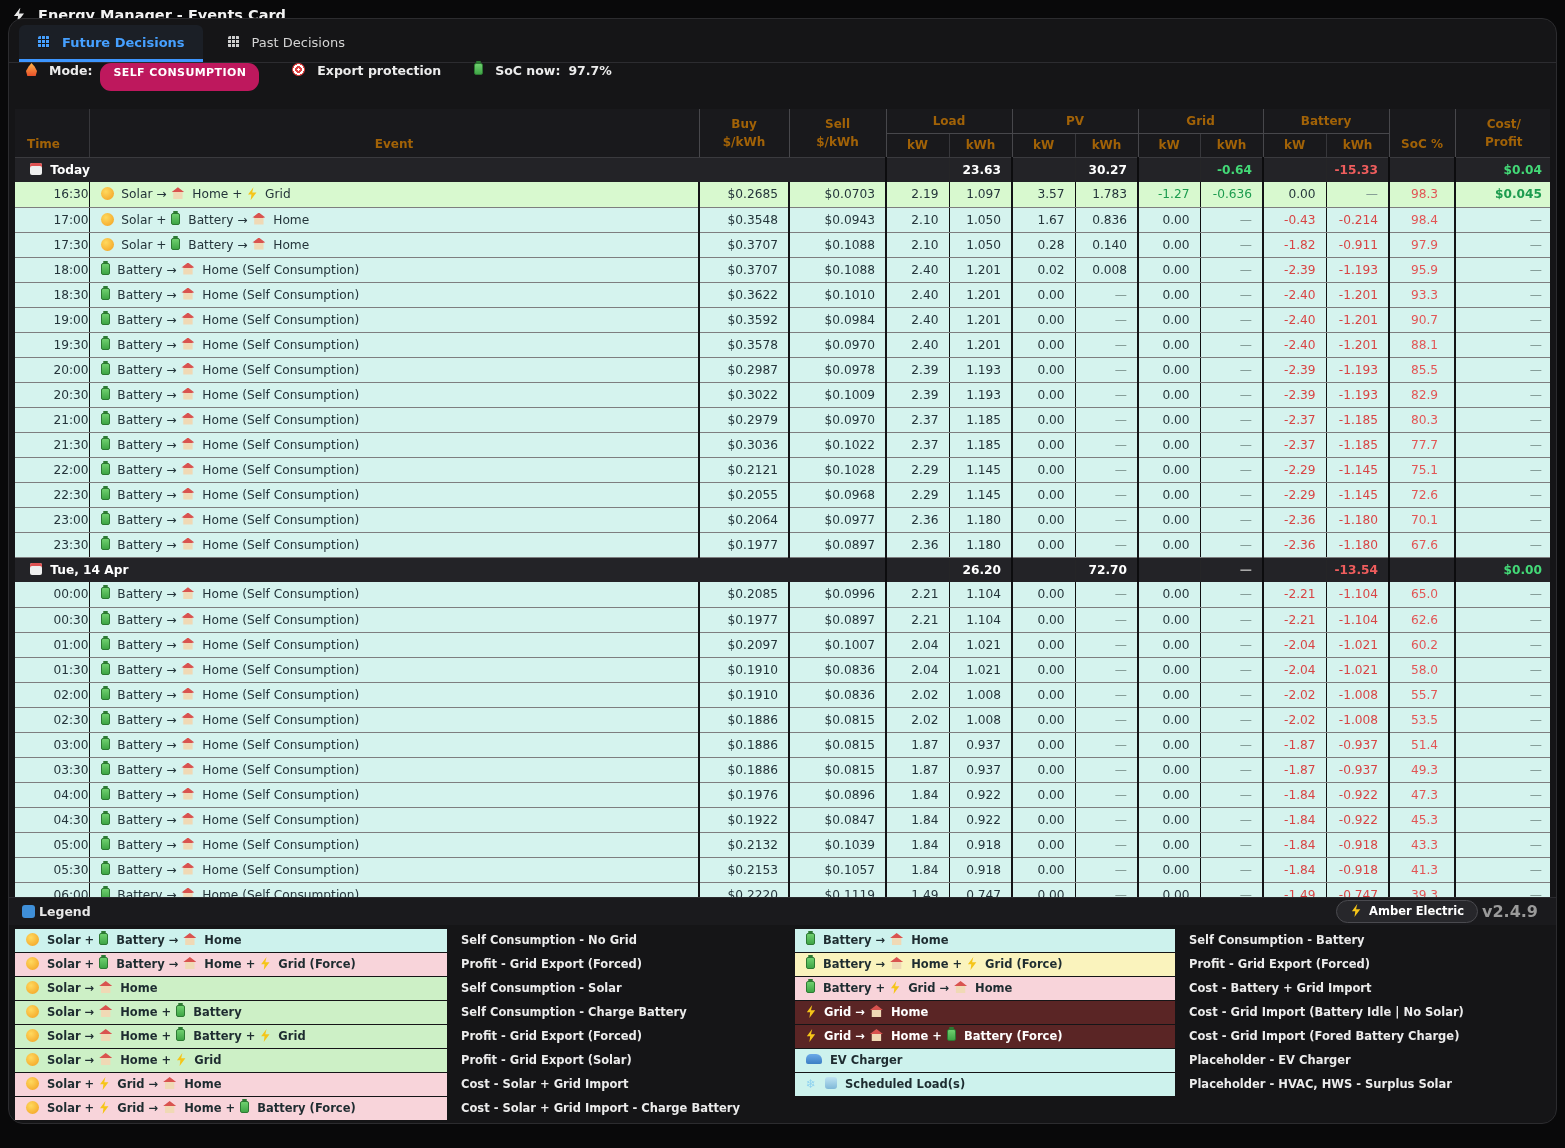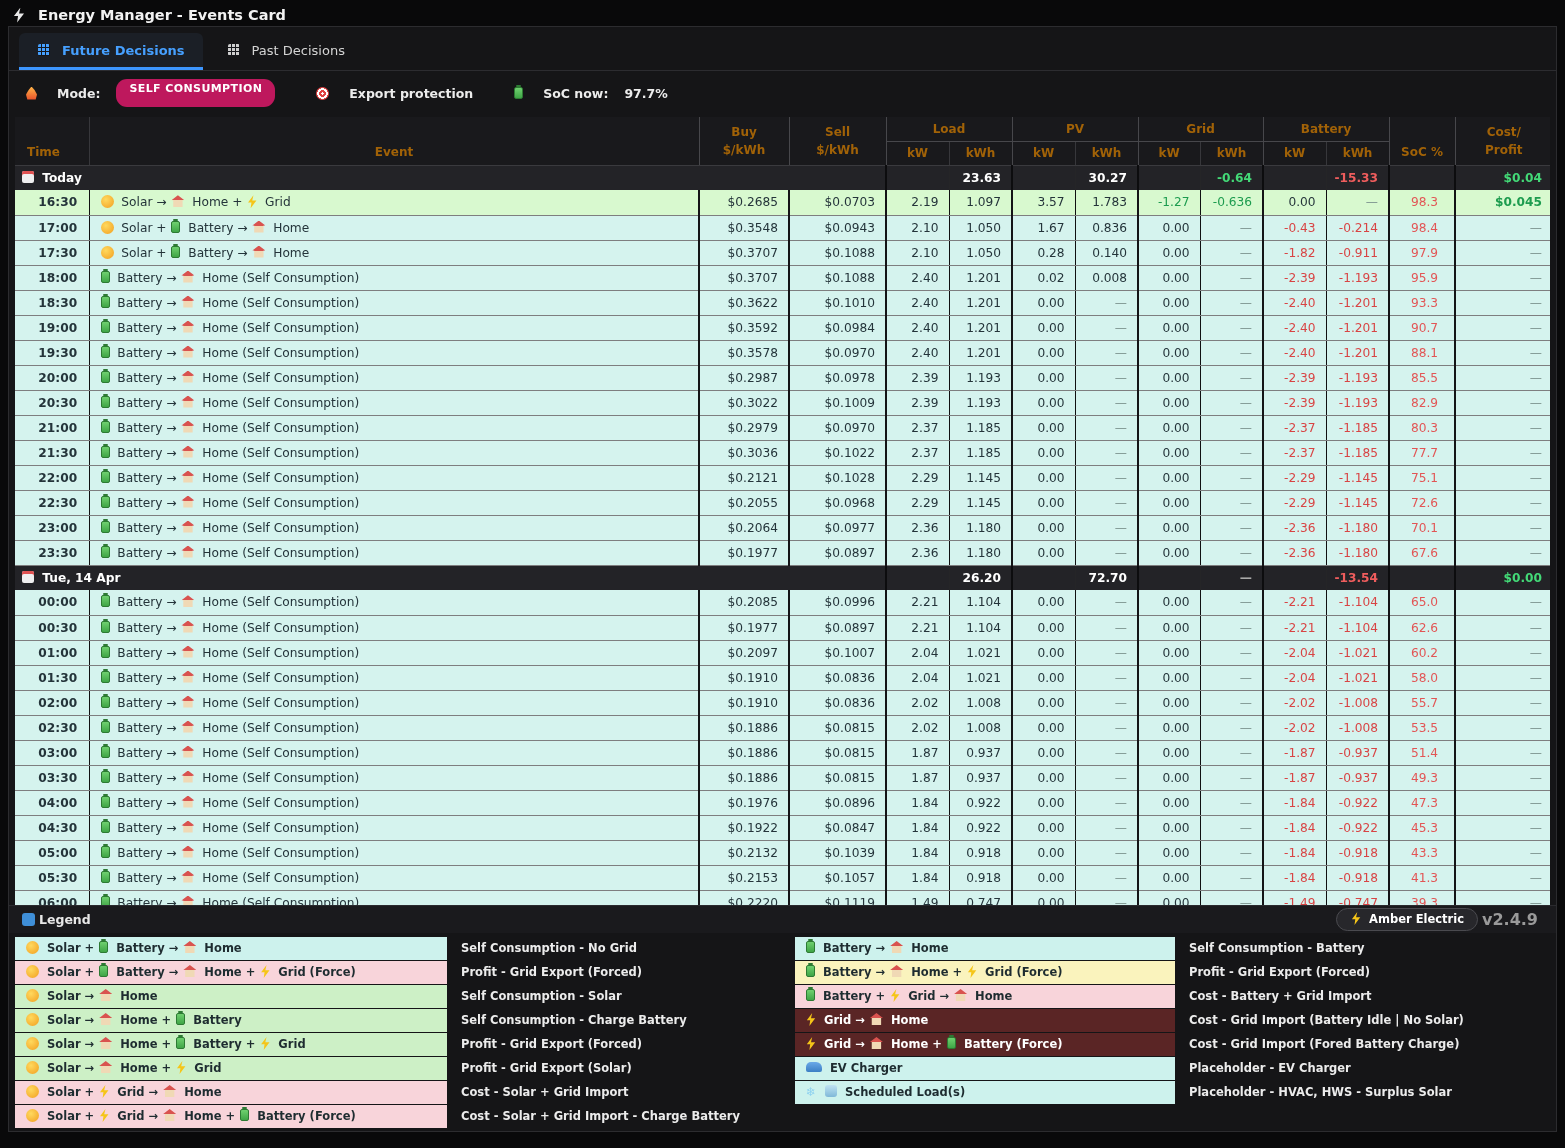--- a/index.html
+++ b/index.html
@@ -3,63 +3,63 @@
 <meta charset="utf-8">
 <style>
 *{box-sizing:border-box;margin:0;padding:0}
 html,body{width:1565px;height:1148px;overflow:hidden}
 body{background:#09090a;font-family:"DejaVu Sans","Liberation Sans",sans-serif;color:#e8e8e8;position:relative}
 
 
 .titlebar{display:flex;align-items:center;gap:9px;padding:6px 12px;height:30px;font-size:14.5px;font-weight:700;color:#f2f2f2}
 
 
-.card{position:absolute;left:8px;top:26px;width:1549px;height:1106px;background:#151517;border:1px solid #2c2c2f;border-radius:0;overflow:hidden;padding-top:6px}
+.card{position:absolute;left:8px;top:18px;width:1549px;height:1106px;background:#151517;border:1px solid #2c2c2f;border-radius:15px;overflow:hidden;padding-top:6px}
 
 
 .tabs{display:flex;align-items:stretch;height:38px;border-bottom:1px solid #2c2c30;padding:0 10px;gap:6px}
 .tab{display:flex;align-items:center;gap:8px;padding:0 18px;font-size:13px;color:#d4d4d4;cursor:pointer;border-bottom:3px solid transparent}
 .tab.active{color:#46a0ff;border-bottom-color:#3d96ff;background:#1b1f26;border-radius:6px 6px 0 0;font-weight:600}
 
 
-.statusbar{display:flex;align-items:center;gap:16px;height:44px;padding:0 16px;font-size:12.5px;font-weight:600;color:#ececec}
+.statusbar{display:flex;align-items:flex-start;gap:8px;height:44px;padding:0 16px;font-size:12.5px;font-weight:600;color:#ececec}
 .pill{background:#be185d;color:#fff;font-size:11px;font-weight:700;letter-spacing:.4px;padding:3px 13px 12px;border-radius:11px;margin-right:24px}
 .mr{margin-right:24px}
 
 
 .table-wrap{margin:2px 6px 0;height:788px;overflow:hidden}
 table{width:1537px;border-collapse:collapse;table-layout:fixed}
 thead th{background:#19191c;color:#a16207;font-size:12px;font-weight:700;height:24px;text-align:center;border-bottom:1px solid #3a3a3e}
 thead th.st{border-left:1px solid #37373b}
 thead th.sd{border-left:1px solid #47474b}
 .h-time{vertical-align:bottom;text-align:left !important;padding:0 0 6px 12px}
 .h-event,.h-soc{vertical-align:bottom;padding-bottom:6px}
 .h-2l{vertical-align:middle}
 .h-2l span{display:block;line-height:1.5}
 .h-grp{border-bottom:1px solid #47474b}
 tbody td{height:25px;font-size:12.2px;color:#24343a;font-weight:500;white-space:nowrap;overflow:hidden}
 tr.r-cyan td{background:#d5f3ee;border-bottom:1px solid rgba(255,255,255,.45)}
 tr.r-current td{background:#d8f9cf;border-bottom:1px solid rgba(255,255,255,.45)}
 tr.group-row td{background:#232327;color:#fff;font-weight:700;font-size:12.2px}
-td.time{text-align:center;padding-left:12px;font-weight:700}
+td.time{text-align:right;padding-left:12px;font-weight:400}
 td.event{text-align:left;padding-left:10px}
 td.num{text-align:right;padding-right:10px}
 td.soc{color:#e25555;padding-right:16px}
 td.pos{color:#1d9c4f}
 td.neg{color:#d84444}
 td.cost{color:#1d9c4f;font-weight:700}
 td.dim{color:#7d938f}
 tbody td.st{border-left:1px solid rgba(0,0,0,.22)}
 tbody td.sd{border-left:2px solid #141417}
 tr.group-row td.st{border-left:1px solid rgba(255,255,255,.07)}
 tr.group-row td.sd{border-left:2px solid #0c0c0e}
 tr.group-row td.dim{color:#a9a9a9}
 tr.group-row td.g-green{color:#43d977}
 tr.group-row td.g-red{color:#ef5d5d}
-.g-label{text-align:left;padding-left:6px}
+.g-label{text-align:left;padding-left:14px}
 
 
 .legend-bar{display:flex;align-items:center;height:28px;padding:0 12px;border-top:1px solid #2a2a2e;background:#1a1a1d;font-size:12.5px;font-weight:700}
 .flex-spacer{flex:1}
 .amber{background:#27272b;border:1px solid #4a4a4f;border-radius:14px;padding:3px 13px 4px;font-size:11.5px;font-weight:700;color:#fff}
 .version{color:#9a9a9a;font-size:16px;font-weight:600;margin-left:4px;margin-right:6px}
 .legend-grid{display:grid;grid-template-columns:432px 348px 380px 1fr;grid-auto-rows:23px;row-gap:1px;margin:4px 6px 0;font-size:11.5px}
 .chip{line-height:23px;padding-left:10px;color:#1e2c30;font-weight:700;white-space:nowrap;overflow:hidden}
 .chip.cyan{background:#cdf2ed}
 .chip.green{background:#cdf0c6}

